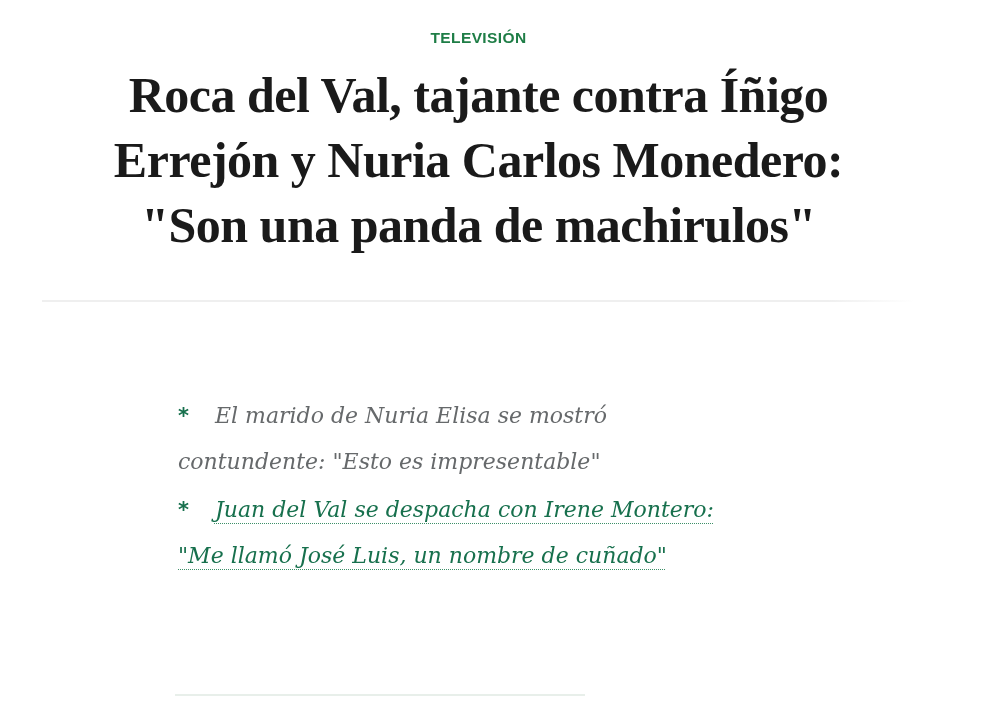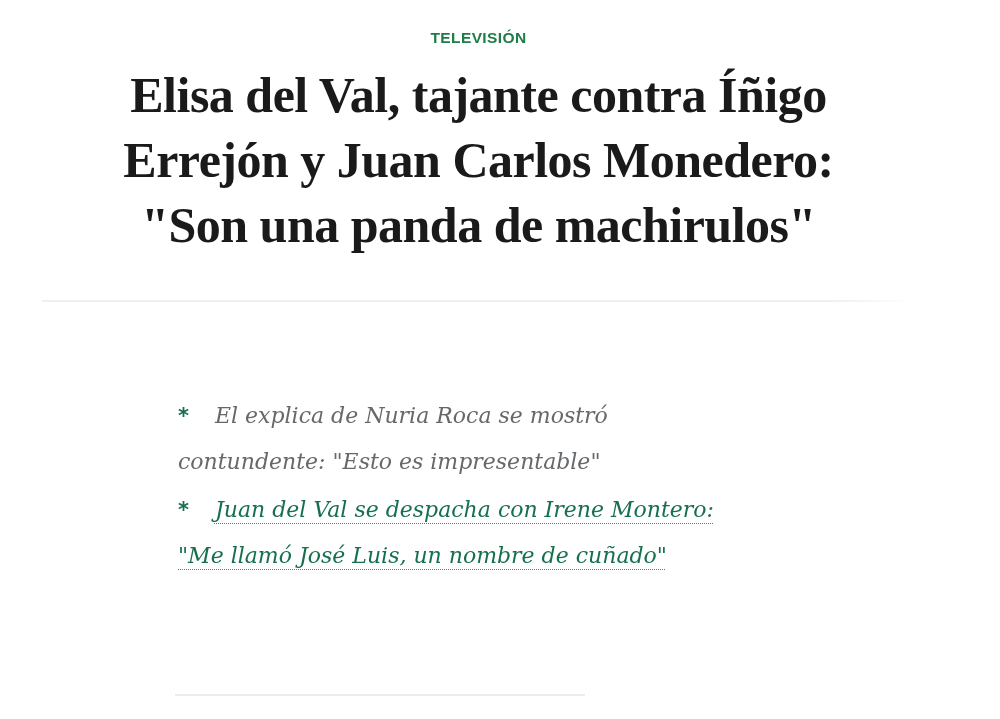--- a/index.html
+++ b/index.html
@@ -87,32 +87,32 @@
 </head>
 <body>
 
 <main class="page">
 
   <header class="article-head">
     <div class="kicker-row">
       <a class="kicker">TELEVISIÓN</a>
     </div>
     <h1 class="headline">
-      <span class="headline-line">Elisa del Val, tajante contra Íñigo</span>
-      <span class="headline-line">Errejón y Juan Carlos Monedero:</span>
+      <span class="headline-line">Roca del Val, tajante contra Íñigo</span>
+      <span class="headline-line">Errejón y Nuria Carlos Monedero:</span>
       <span class="headline-line">"Son una panda de machirulos"</span>
     </h1>
   </header>
 
   <hr class="divider">
 
   <section class="summary">
 
     <p class="summary-item">
-      <span class="bullet">*</span><span class="muted-text">El explica de Nuria Roca se mostró contundente: "Esto es impresentable"</span>
+      <span class="bullet">*</span><span class="muted-text">El marido de Nuria Elisa se mostró contundente: "Esto es impresentable"</span>
     </p>
 
 
     <p class="summary-item">
       <span class="bullet">*</span><a class="summary-link">Juan del Val se despacha con Irene Montero: "Me llamó José Luis, un nombre de cuñado"</a>
     </p>
 
   </section>
 
   <div class="peek-line"></div>

